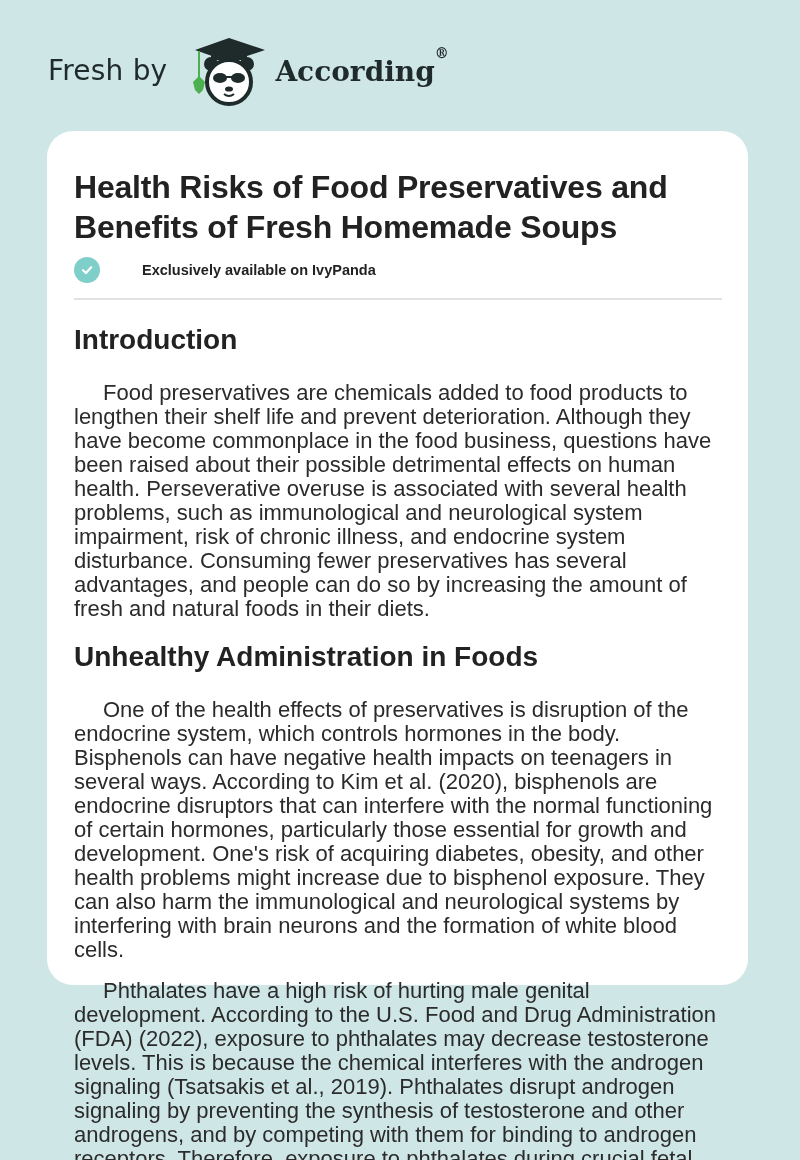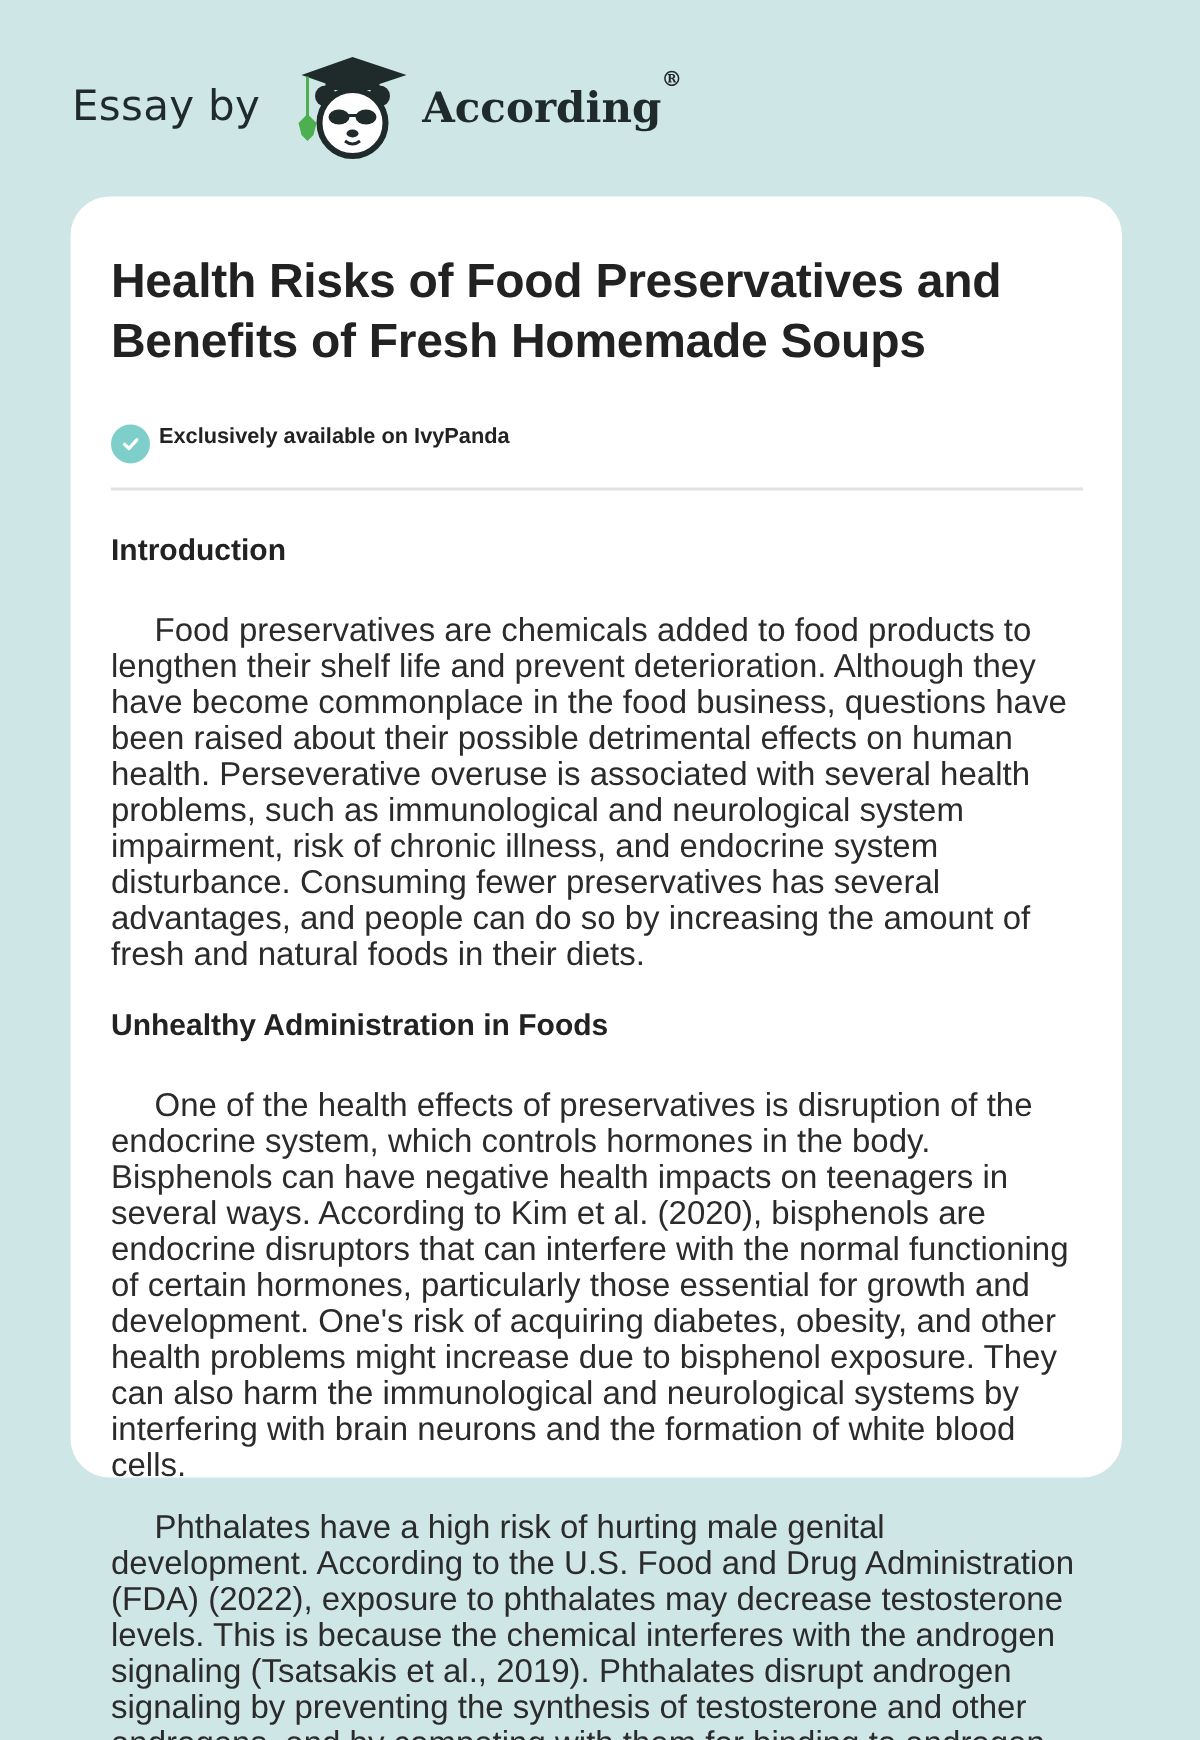--- a/index.html
+++ b/index.html
@@ -65,23 +65,24 @@
     .title {
       font-family: "Liberation Sans", sans-serif;
       font-weight: bold;
       font-size: 32px;
       line-height: 40px;
       color: #222;
       letter-spacing: -0.2px;
     }
     .badge {
       display: flex;
-      align-items: flex-start;
-      margin-top: 36px;
+      align-items: center;
+      margin-top: 9px;
       height: 28px;
+      gap: 36px;
     }
     .badge-icon {
       width: 26px;
       height: 26px;
       border-radius: 50%;
       background: #7ecfca;
       display: flex;
       align-items: center;
       justify-content: center;
       margin-right: 6px;
@@ -92,42 +93,42 @@
       color: #222;
     }
     .divider {
       margin-top: 14px;
       height: 2px;
       background: #e2e2e2;
       width: 648px;
     }
     .section-heading {
       font-weight: bold;
-      font-size: 20px;
+      font-size: 28px;
       line-height: 34px;
       color: #222;
     }
     .h-intro { margin-top: 23px; }
     .h-unhealthy { margin-top: 19px; }
     .para {
       font-size: 22px;
       line-height: 24px;
       color: #2b2b2b;
       text-indent: 29px;
       width: 650px;
     }
     .p-intro { margin-top: 24px; }
     .p-unhealthy-1 { margin-top: 24px; }
     .p-unhealthy-2 { margin-top: 17px; }
   </style>
 </head>
 <body>
 
 <header class="brand">
-  <span class="brand-prefix">Essay by</span>
+  <span class="brand-prefix">Fresh by</span>
   <svg class="brand-logo" viewBox="0 0 88 72">
 
     <polygon points="10,14 44,2 80,14 44,26" fill="#1f2a2a"></polygon>
     <rect x="26" y="16" width="36" height="8" fill="#1f2a2a"></rect>
 
     <line x1="14" y1="15" x2="14" y2="42" stroke="#4caf50" stroke-width="2"></line>
 
     <path d="M14,40 L8,46 L10,54 L14,58 L18,54 L20,46 Z" fill="#4caf50"></path>
 
     <circle cx="26" cy="28" r="7" fill="#1f2a2a"></circle>

